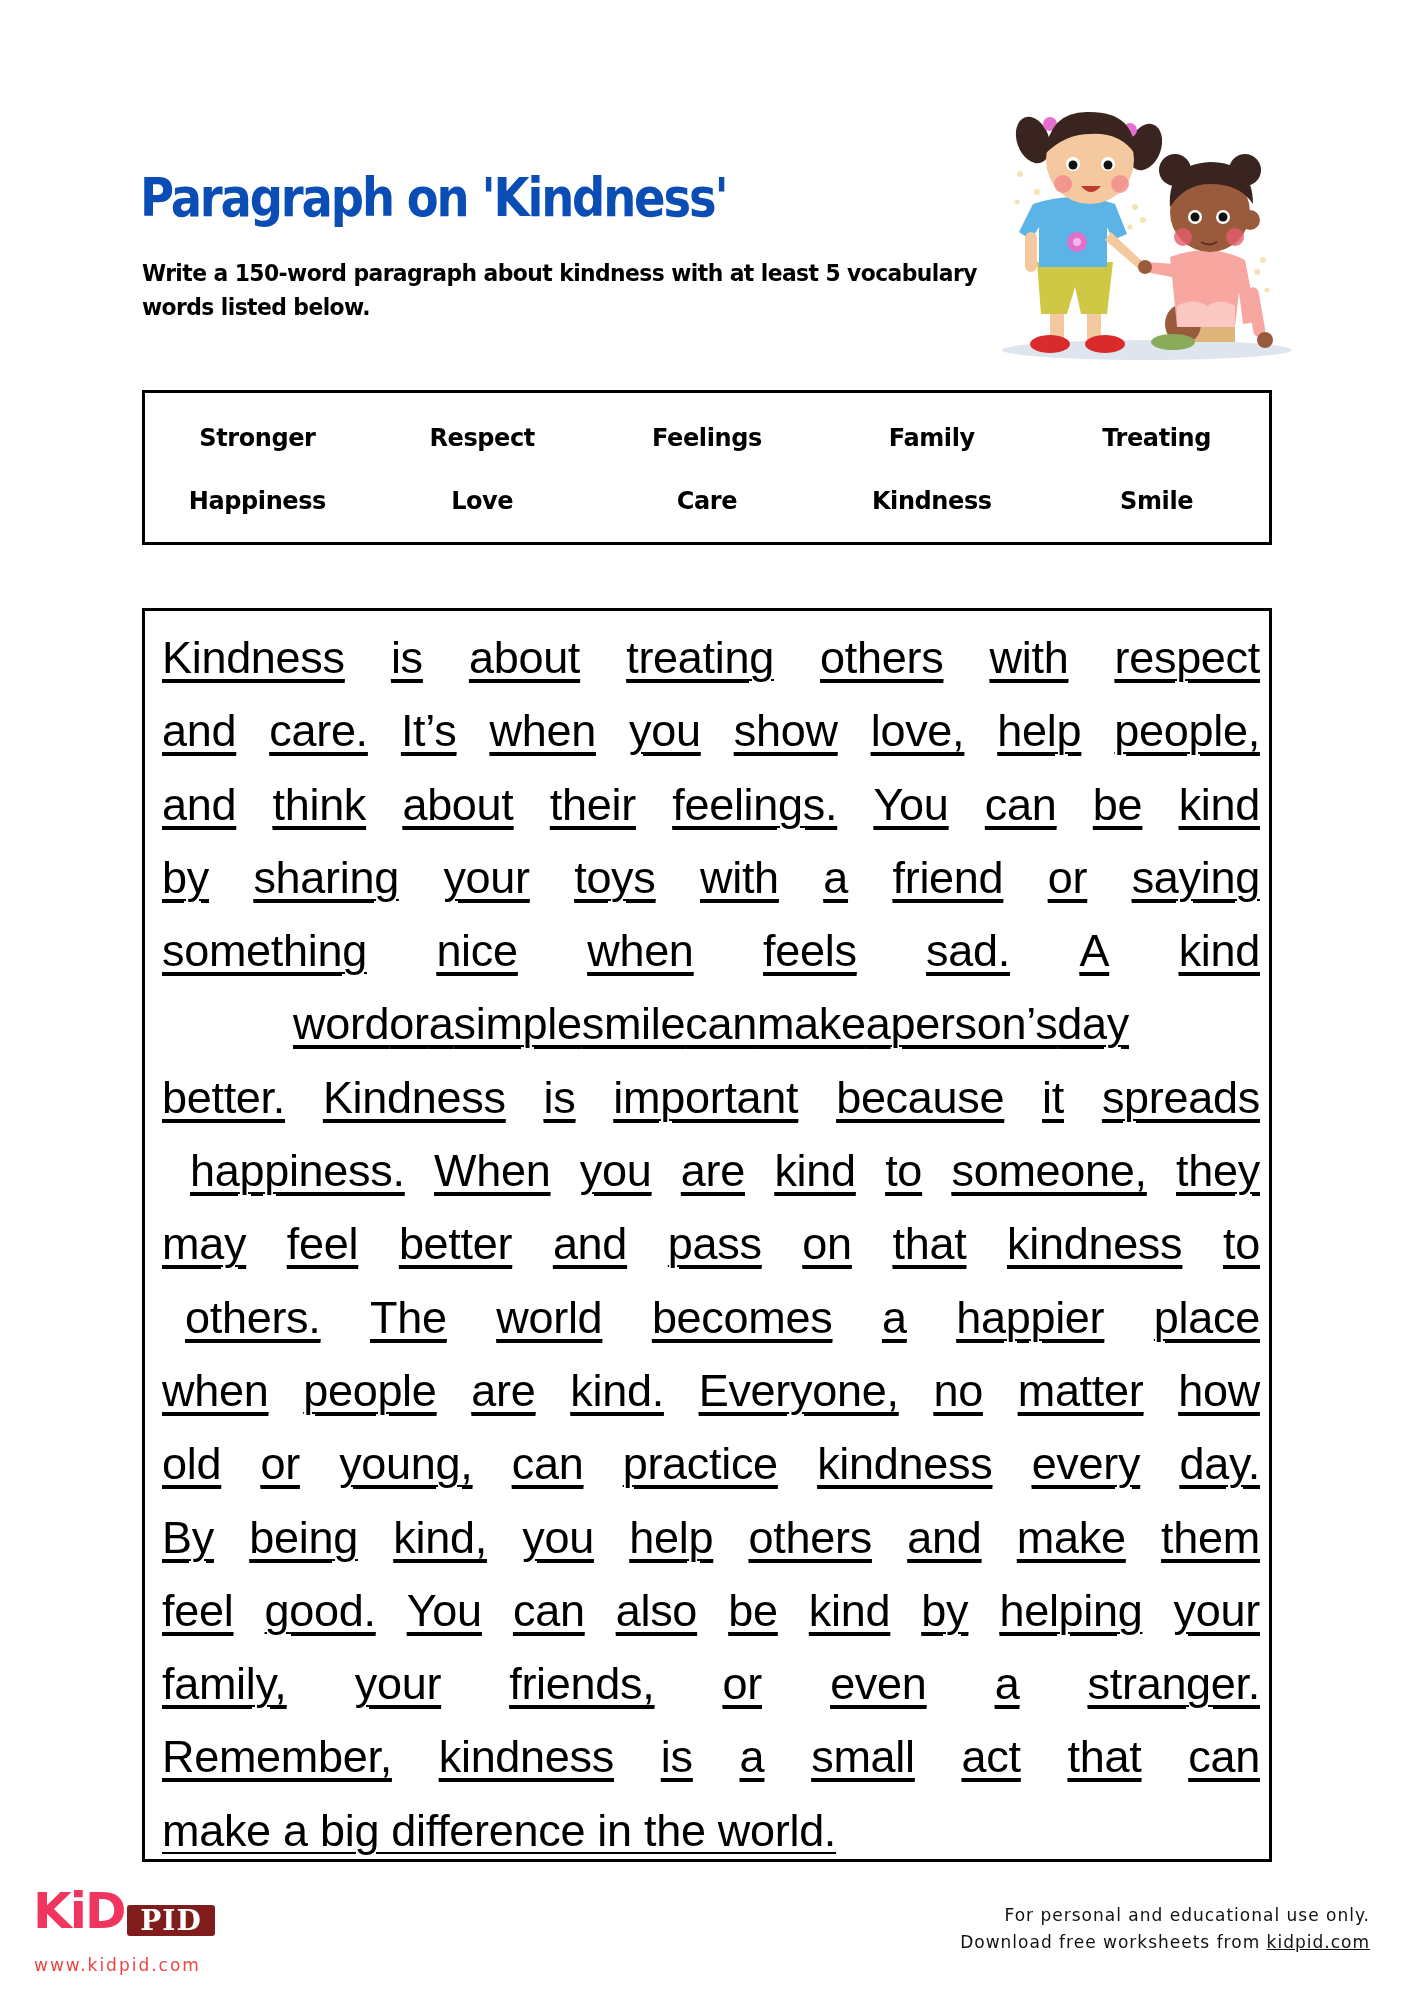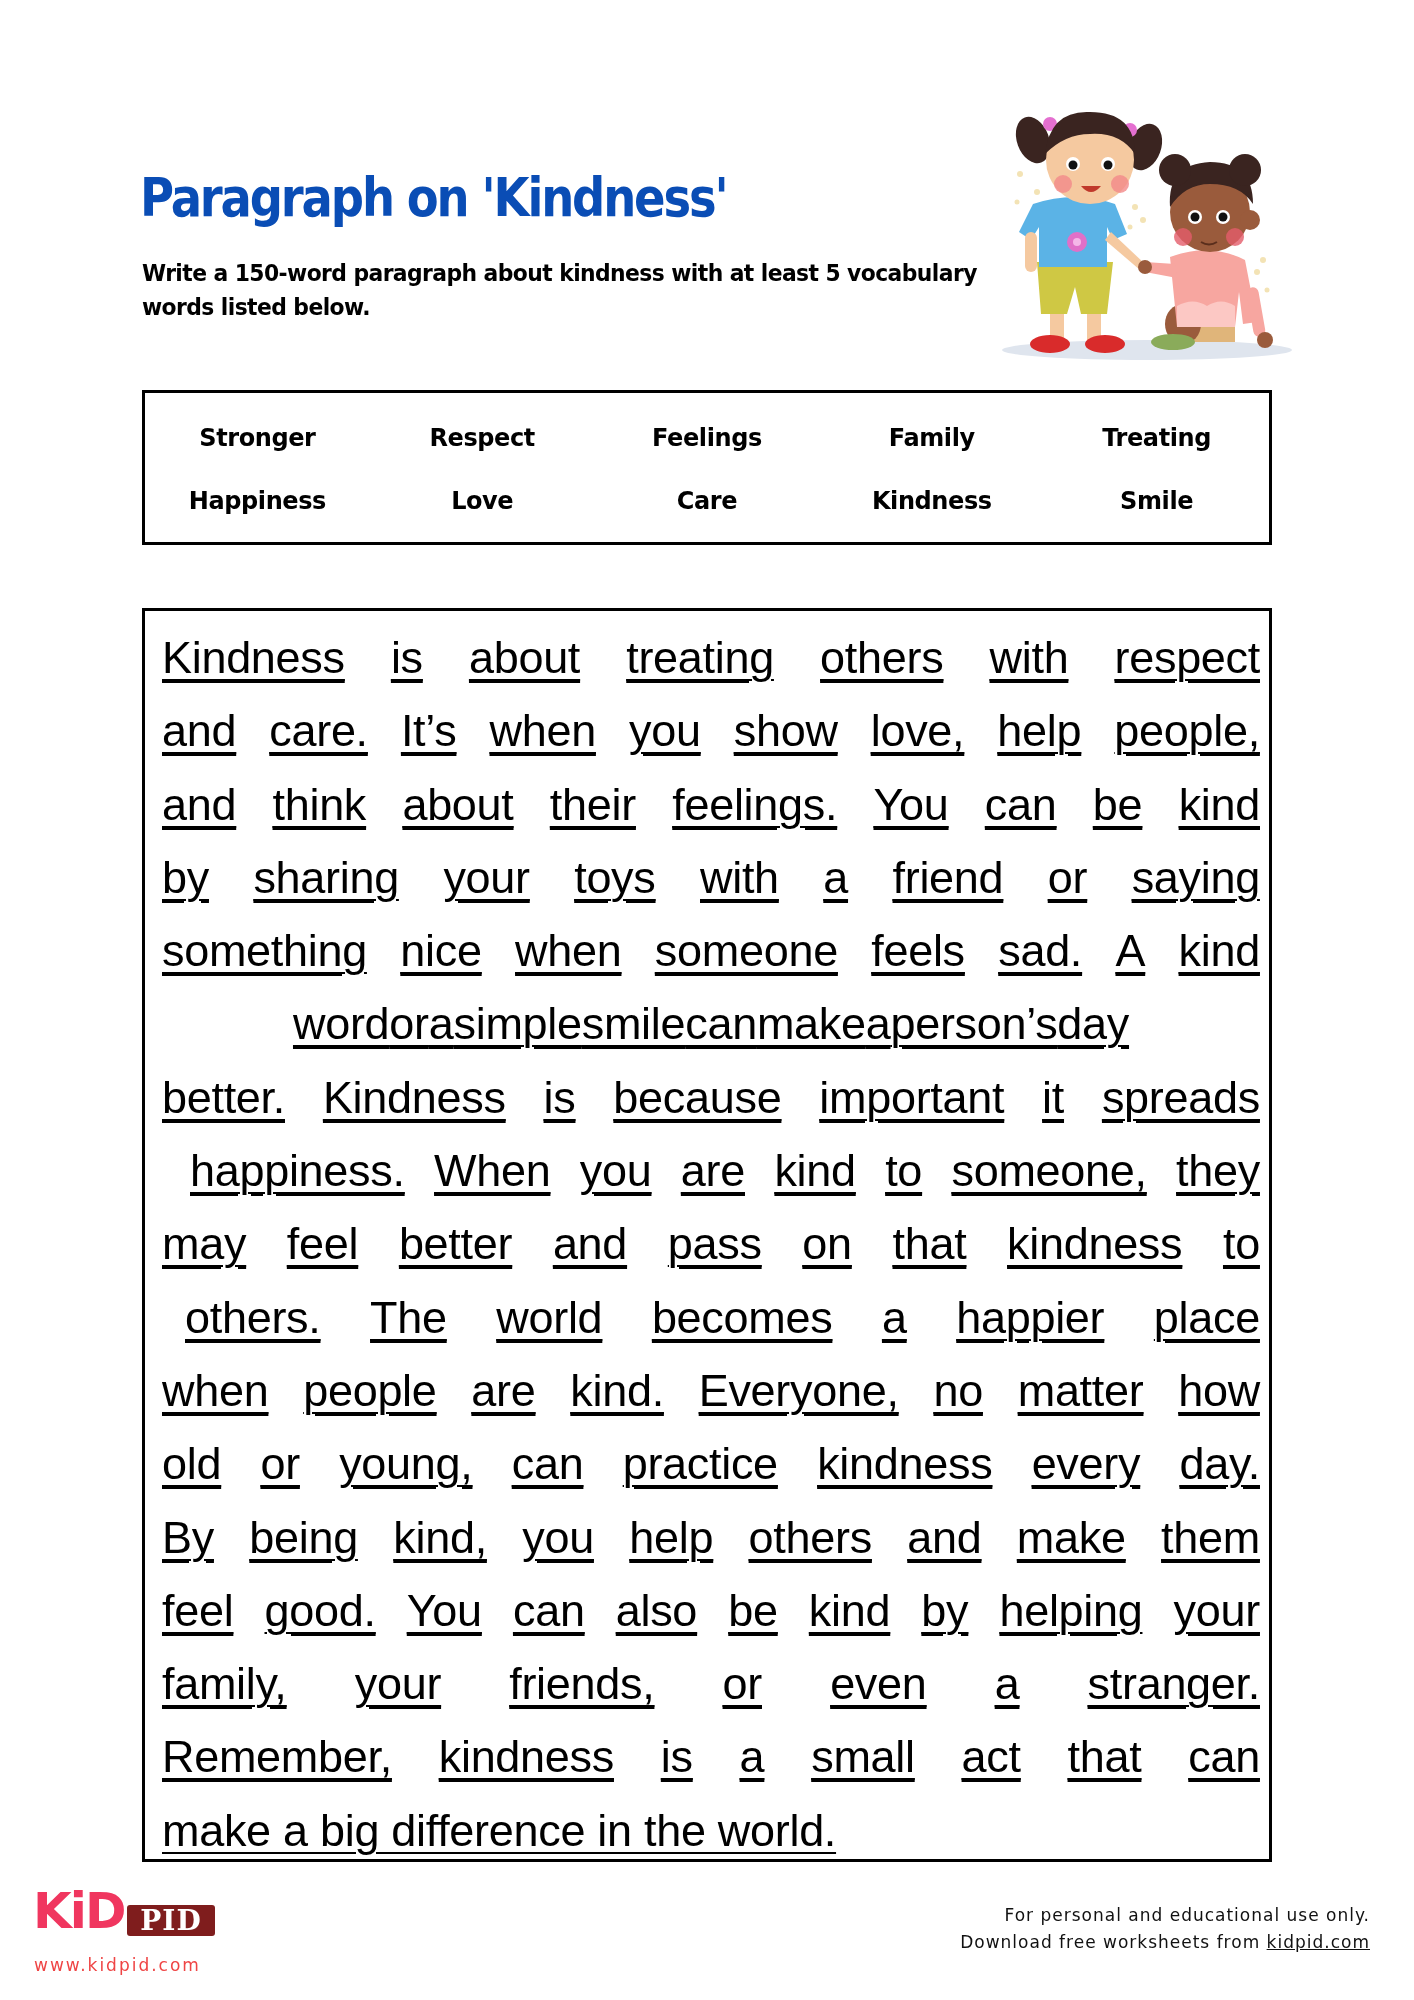--- a/index.html
+++ b/index.html
@@ -193,21 +193,20 @@
         <span>with</span>
         <span>a</span>
         <span>friend</span>
         <span>or</span>
         <span>saying</span>
       </span>
     <span class="para-line" style="display: flex; justify-content: space-between; text-decoration: underline;">
         <span>something</span>
         <span>nice</span>
         <span>when</span>
-        <span>someone</span>
         <span>feels</span>
         <span>sad.</span>
         <span>A</span>
         <span>kind</span>
       </span>
     <span class="para-line" style="display: flex; justify-content: center; text-decoration: underline;">
         <span>word</span>
         <span>or</span>
         <span>a</span>
         <span>simple</span>
@@ -215,22 +214,22 @@
         <span>can</span>
         <span>make</span>
         <span>a</span>
         <span>person’s</span>
         <span>day</span>
       </span>
     <span class="para-line" style="display: flex; justify-content: space-between; text-decoration: underline; gap: 34px;">
         <span>better.</span>
         <span>Kindness</span>
         <span>is</span>
+        <span>important</span>
         <span>because</span>
-        <span>important</span>
         <span>it</span>
         <span>spreads</span>
       </span>
     <span class="para-line" style="display: flex; justify-content: space-between; text-decoration: underline; margin-left: 28px;">
         <span>happiness.</span>
         <span>When</span>
         <span>you</span>
         <span>are</span>
         <span>kind</span>
         <span>to</span>

